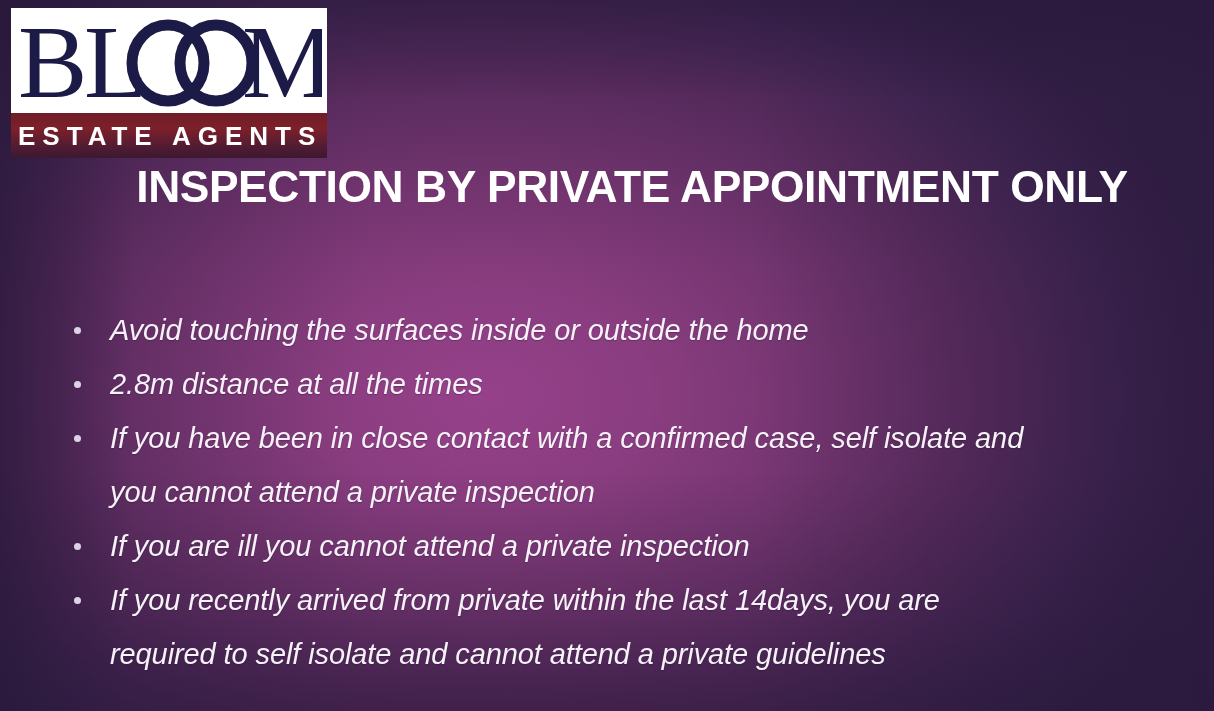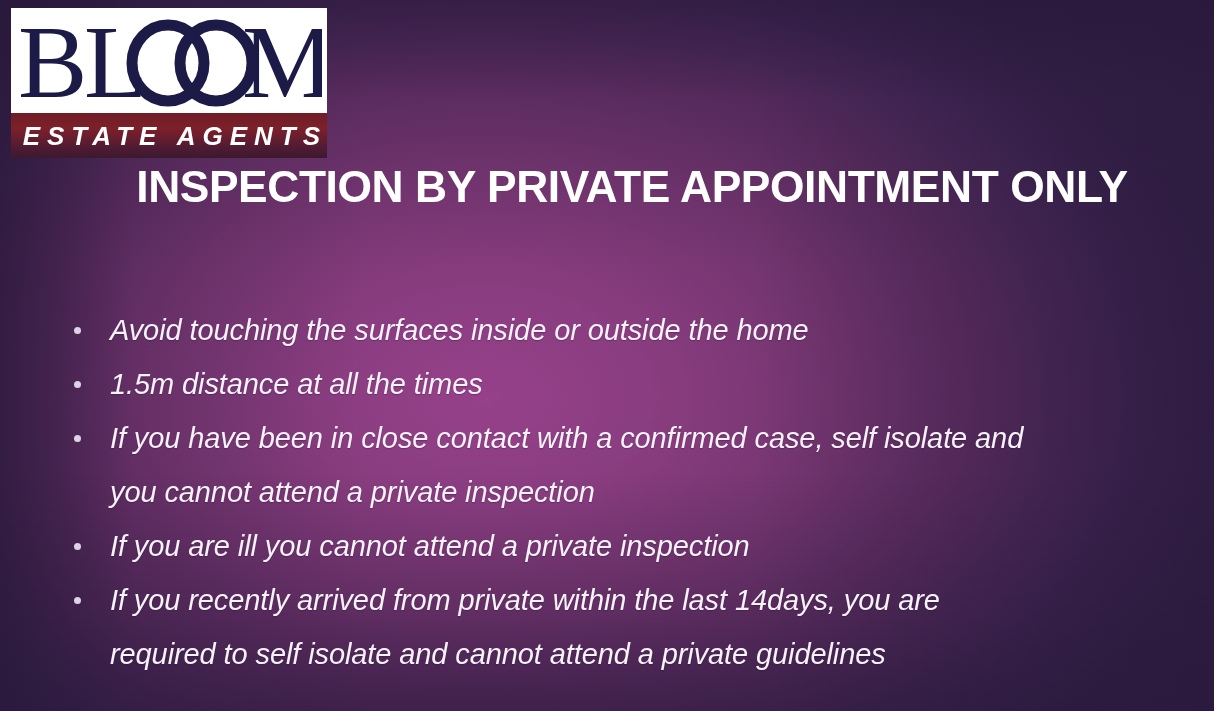--- a/index.html
+++ b/index.html
@@ -110,22 +110,21 @@
   }
   .logo-band {
     position: absolute;
     left: 0;
     right: 0;
     bottom: 0;
     height: 45px;
     background: linear-gradient(to bottom, #6f1d27 0%, #7d2029 34%, #4e1b33 78%, #3c1930 100%);
     display: flex;
     align-items: center;
-    justify-content: flex-end;
-    font-style: italic;
+    justify-content: flex-start;
   }
   .logo-band-text {
     color: #ffffff;
     font-family: "Liberation Sans", "DejaVu Sans", sans-serif;
     font-size: 26px;
     font-weight: 700;
     letter-spacing: 7px;
     text-indent: 7px;
     line-height: 1;
     white-space: nowrap;
@@ -235,21 +234,21 @@
     <div class="headline">INSPECTION BY PRIVATE APPOINTMENT ONLY</div>
 
 
     <ul class="bullets">
       <li class="bullet">
         <span class="bullet-dot"></span>
         <span class="bullet-text">Avoid touching the surfaces inside or outside the home</span>
       </li>
       <li class="bullet">
         <span class="bullet-dot"></span>
-        <span class="bullet-text">1.5m distance at all the times</span>
+        <span class="bullet-text">2.8m distance at all the times</span>
       </li>
       <li class="bullet">
         <span class="bullet-dot"></span>
         <span class="bullet-text">If you have been in close contact with a confirmed case, self isolate and</span>
         <span class="bullet-cont">you cannot attend a private inspection</span>
       </li>
       <li class="bullet">
         <span class="bullet-dot"></span>
         <span class="bullet-text">If you are ill you cannot attend a private inspection</span>
       </li>

